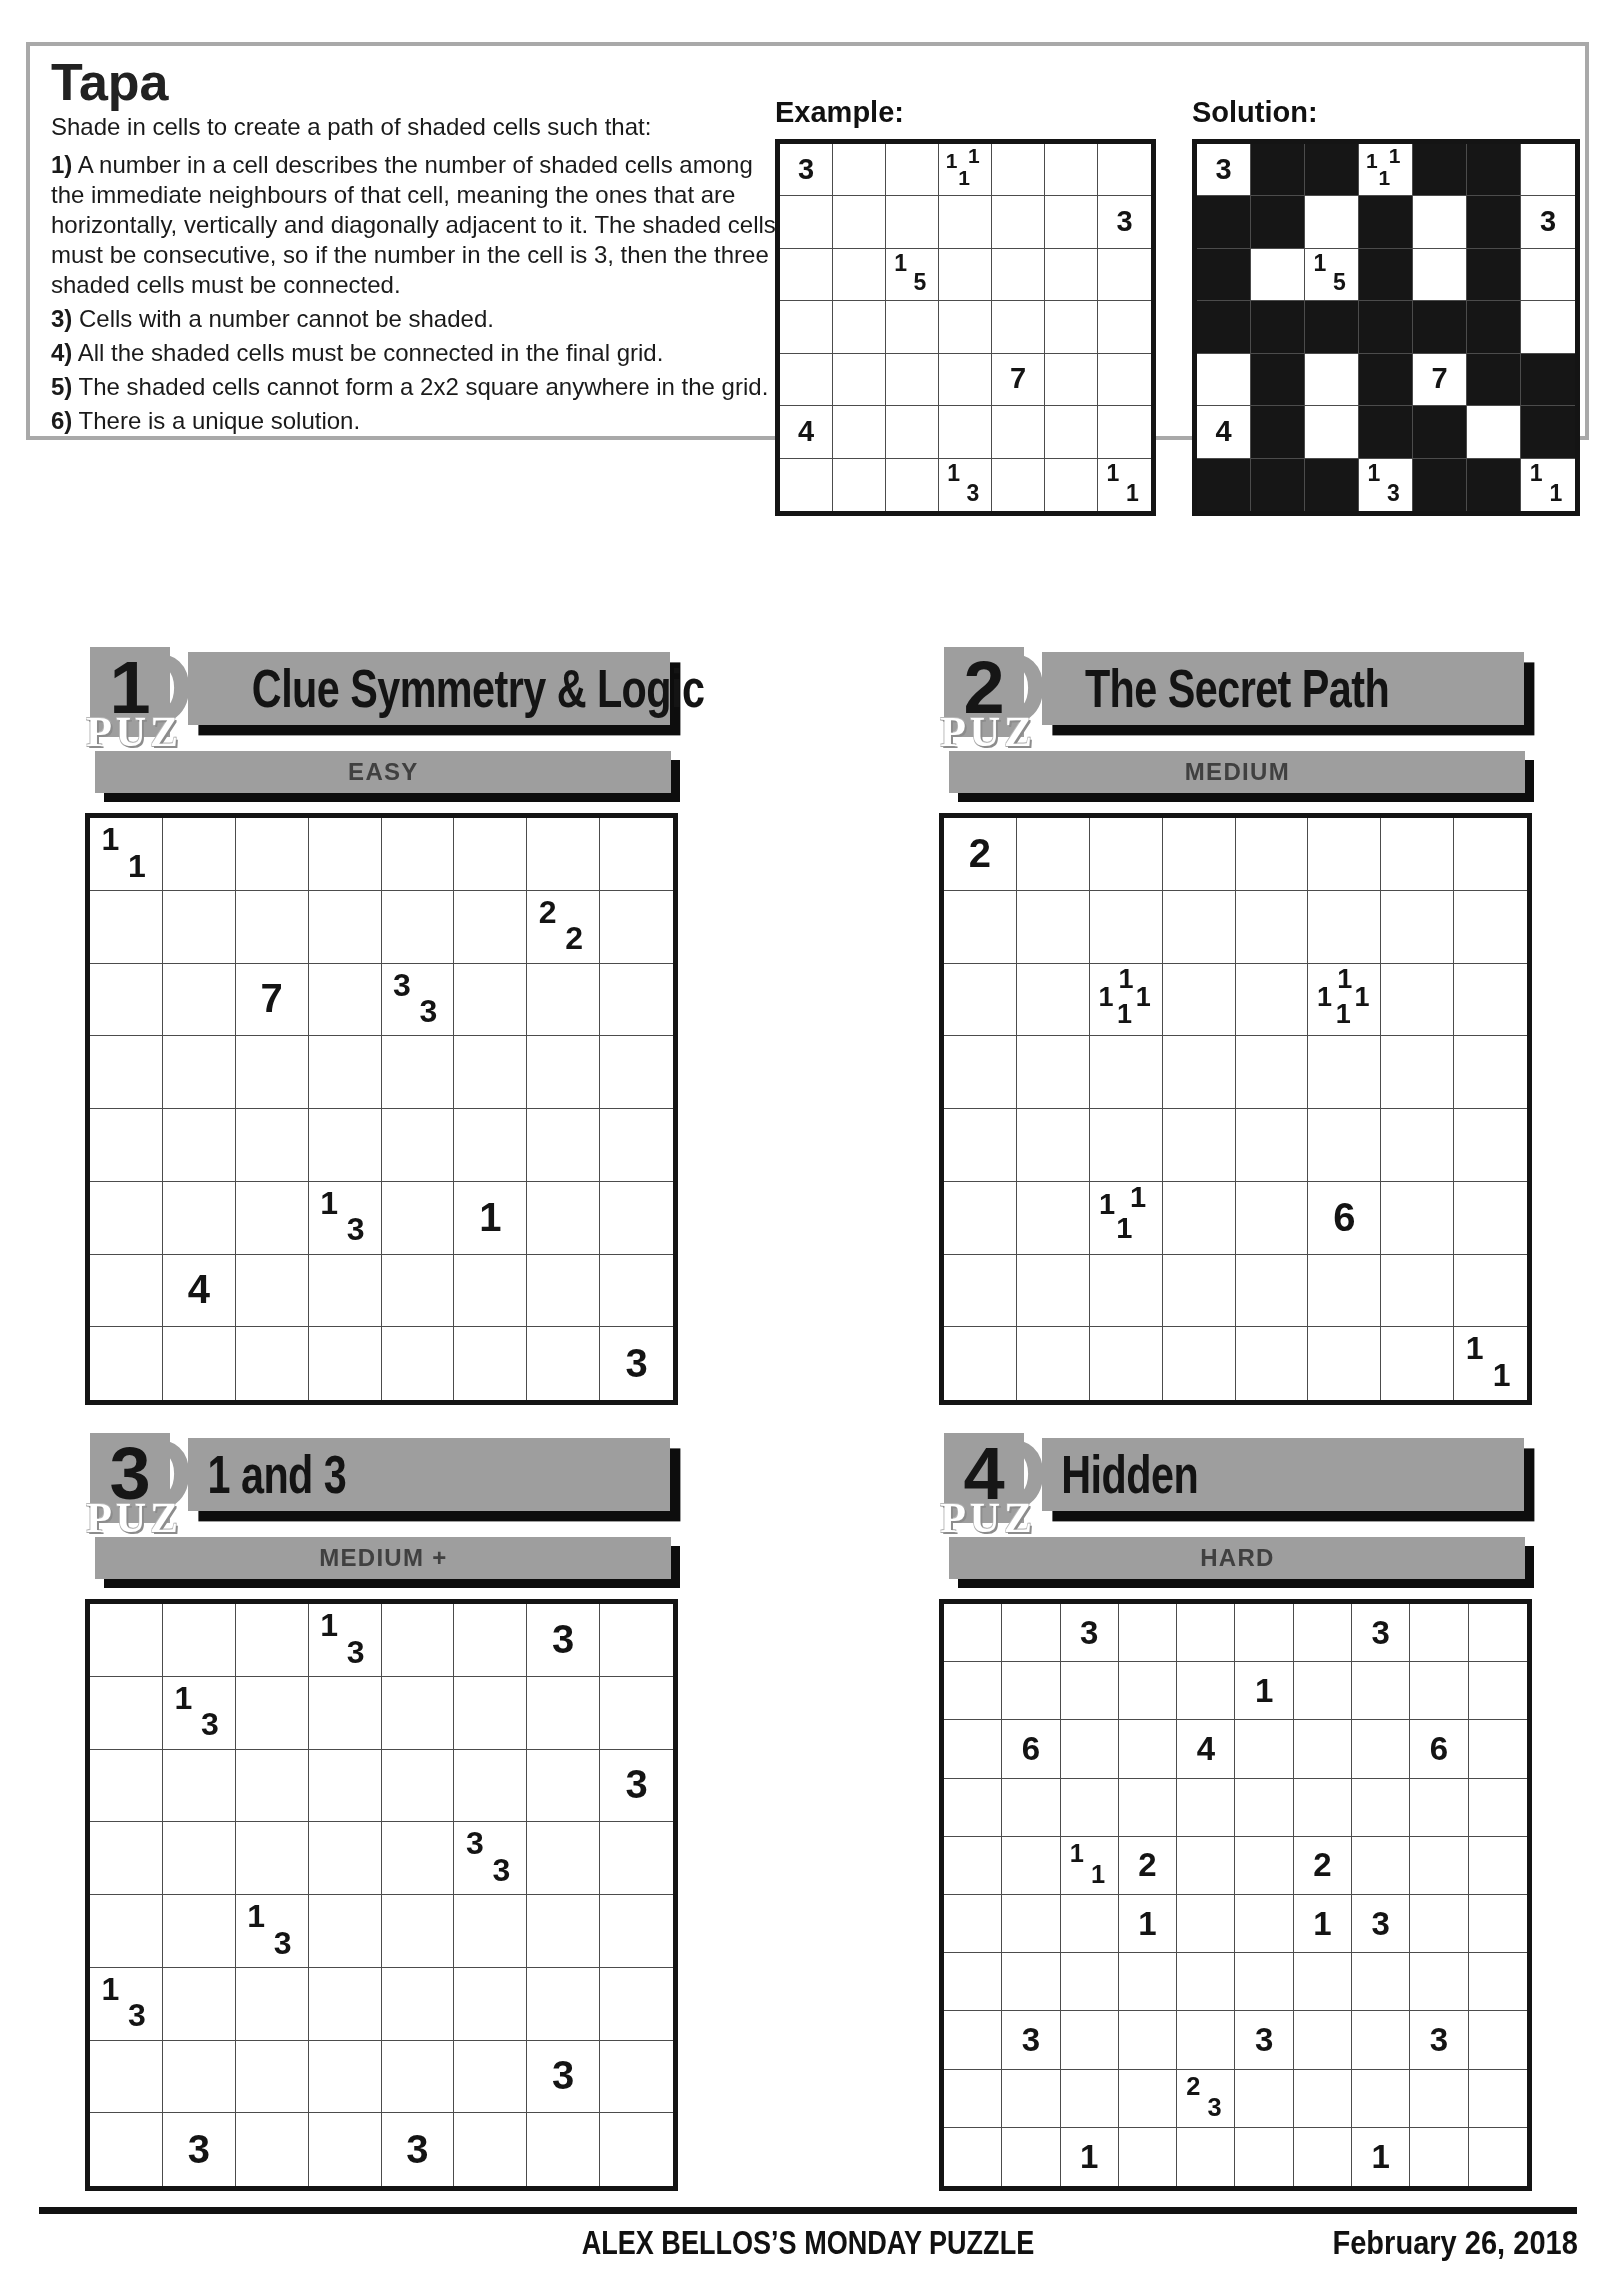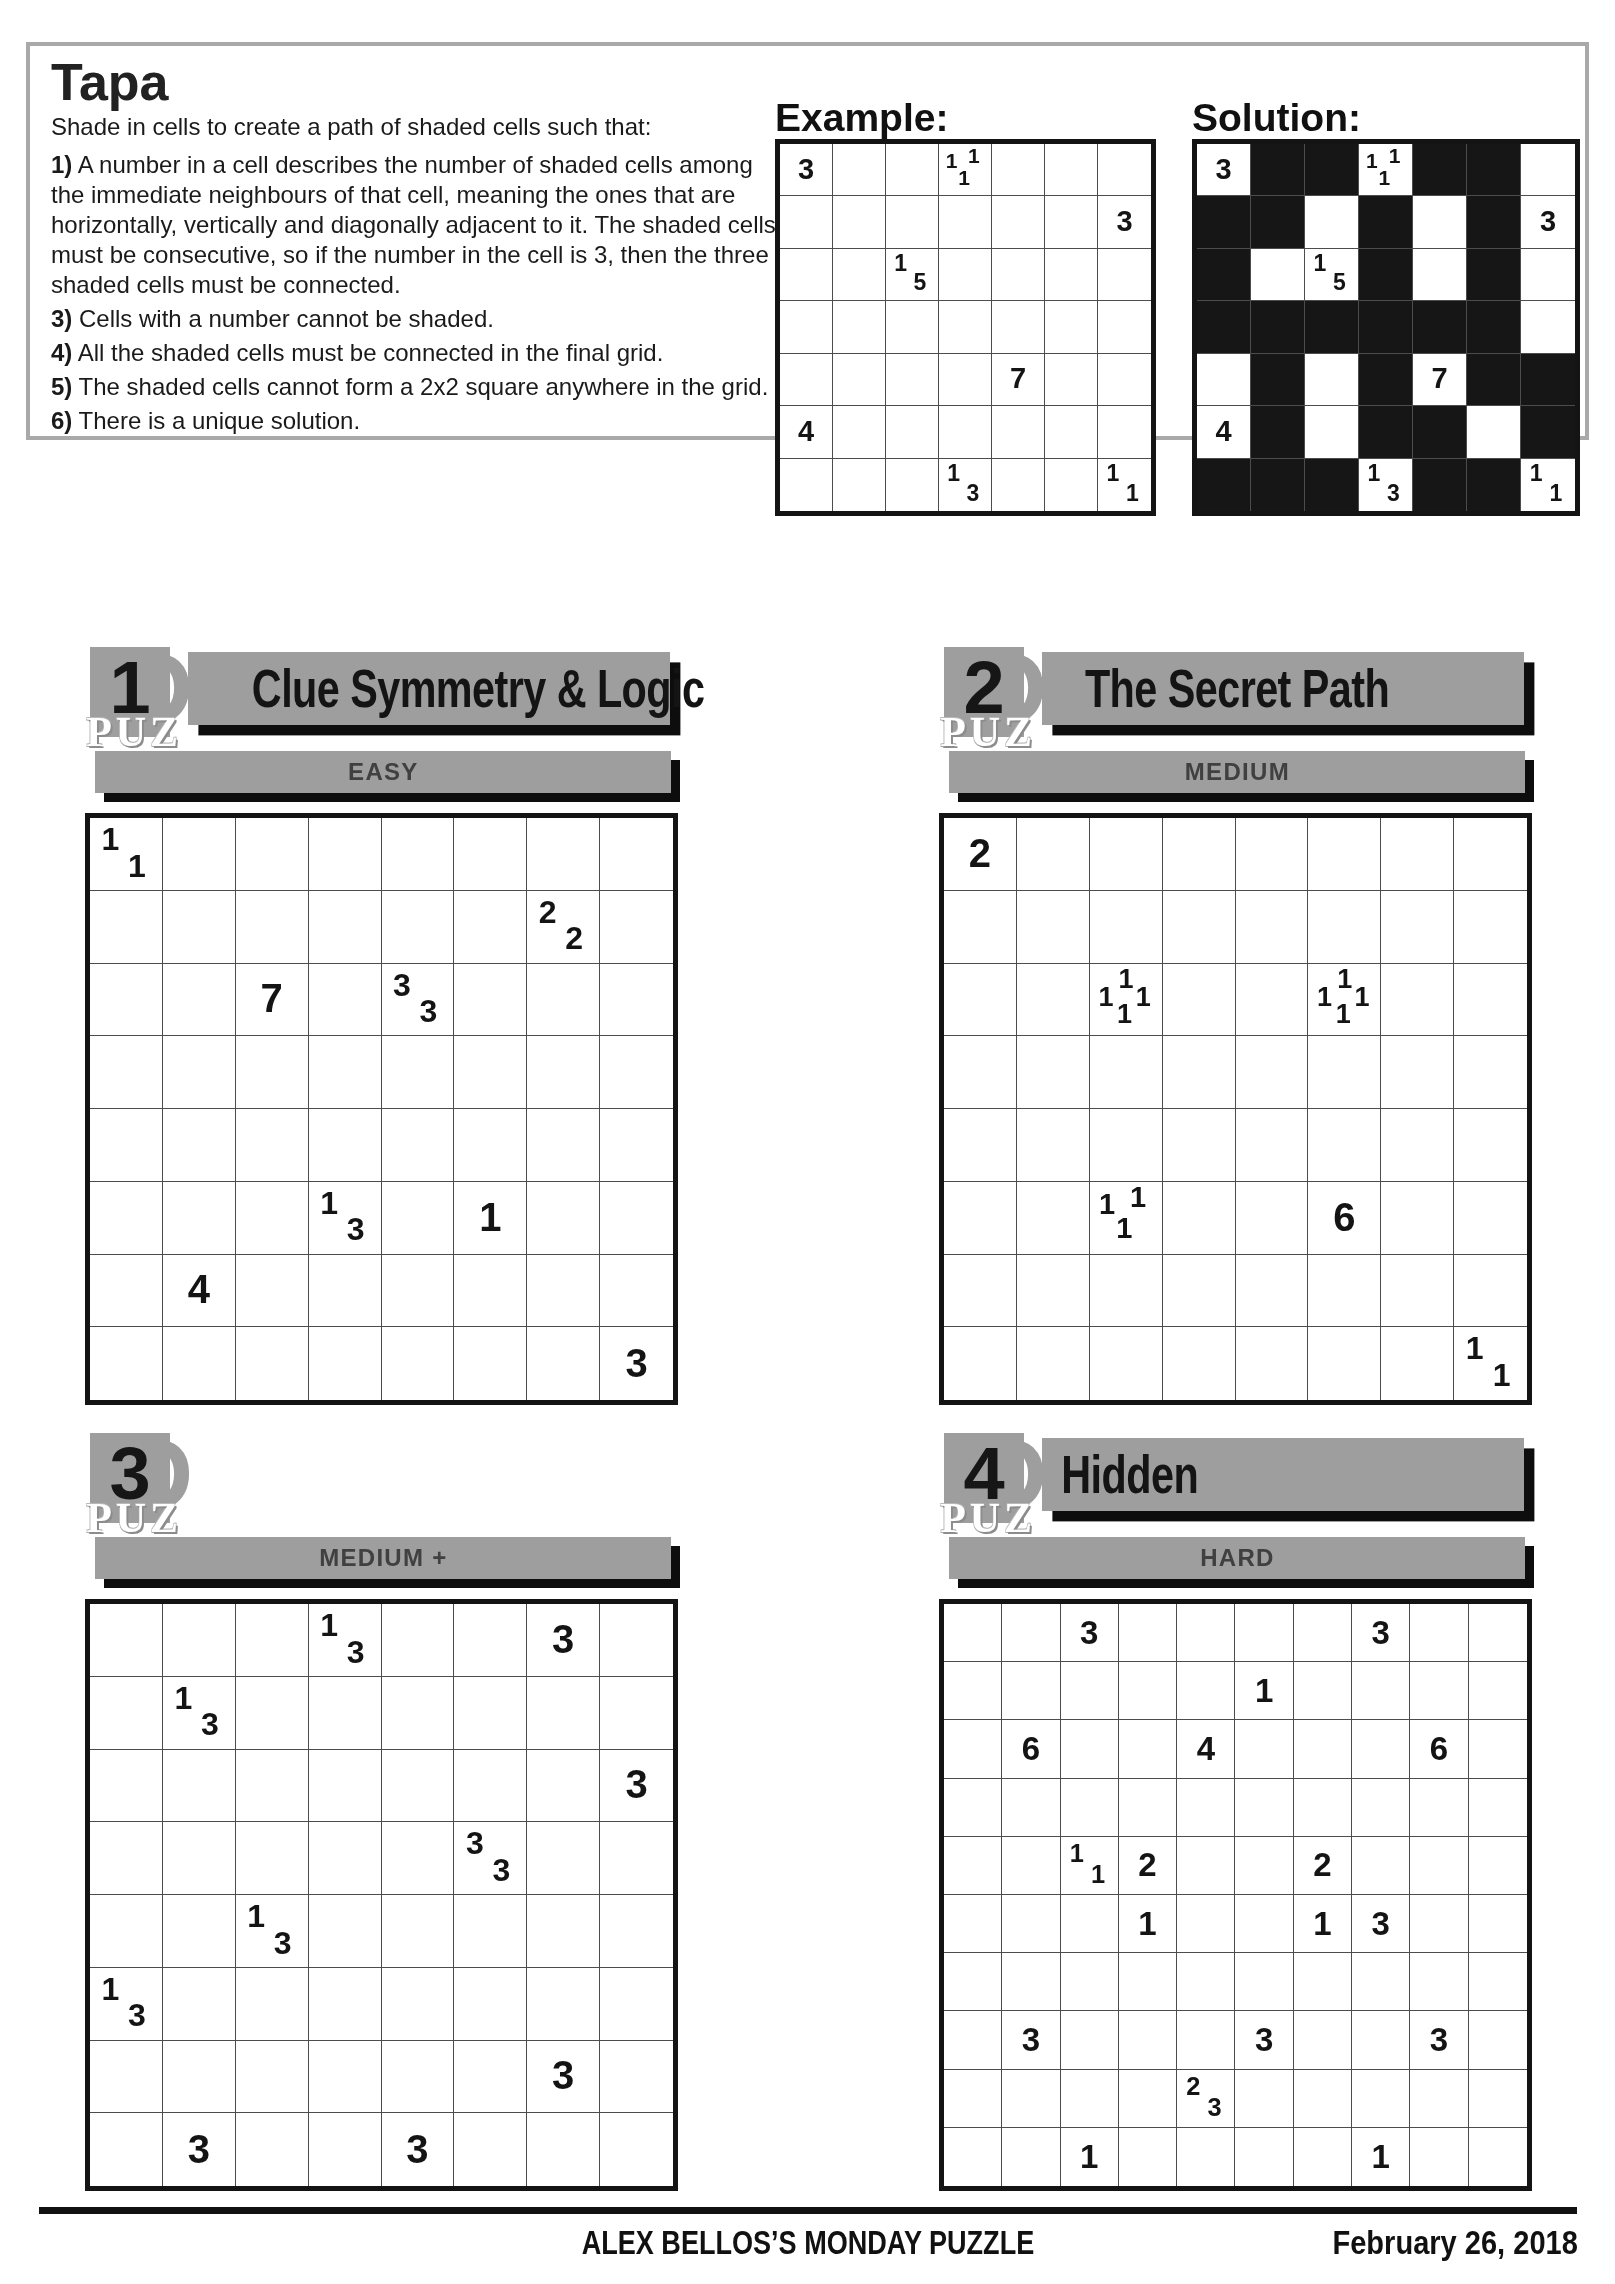--- a/index.html
+++ b/index.html
@@ -7,21 +7,21 @@
         font-family:"Liberation Sans",sans-serif;color:#1a1a1a;overflow:hidden;}
 
   
   .rules-box{position:absolute;left:26px;top:42px;width:1563px;height:398px;
              border:4.6px solid #a9a9a9;box-sizing:border-box;background:#fff;}
   .rules-content{position:absolute;left:21px;top:9px;width:737px;}
   .rules-content h1{margin:0;font-size:52px;line-height:1.05;font-weight:700;color:#222;}
   .rules-intro{margin:2.6px 0 7.8px 0;font-size:24px;line-height:30px;}
   .rule{margin:0 0 3.9px 0;font-size:24px;line-height:30px;}
   .rule b{font-weight:700;}
-  .ex-label,.sol-label{position:absolute;top:50px;font-size:39px;font-weight:700;color:#111;}
+  .ex-label,.sol-label{position:absolute;top:50px;font-size:29px;font-weight:700;color:#111;}
   .ex-label{left:745px;}
   .sol-label{left:1162px;}
 
   
   .grid{position:absolute;background:#fff;border:5.9px solid #141414;box-sizing:border-box;display:grid;}
   .grid .cell{position:relative;border-right:1.3px solid #4c4c4c;border-bottom:1.3px solid #4c4c4c;box-sizing:border-box;}
   .grid .cell.lastc{border-right:none;}
   .grid .cell.lastr{border-bottom:none;}
   .grid .cell.shaded{background:#161616;}
   .cn{position:absolute;font-weight:700;color:#141414;line-height:1;}
@@ -442,20 +442,23 @@
       </div>
   </section>
 
   <section class="puzzle pz3">
     <div class="logo">
       <span class="logo-d">D</span>
       <div class="logo-sq"></div>
       <span class="logo-num">3</span>
       <span class="logo-puz">PUZ</span>
     </div>
+    <div class="titlebar">
+      <span class="tx">1 and 3</span>
+    </div>
     <div class="diffbar">
       <span class="tx">MEDIUM +</span>
     </div>
     <div class="grid g-puzzle" style="grid-template-columns: repeat(8, 1fr); grid-template-rows: repeat(8, 1fr);">
         <div class="cell"></div>
         <div class="cell"></div>
         <div class="cell"></div>
         <div class="cell">
           <span class="cn c1of2" style="font-size: 32px;">1</span>
           <span class="cn c2of2" style="font-size: 32px;">3</span>

